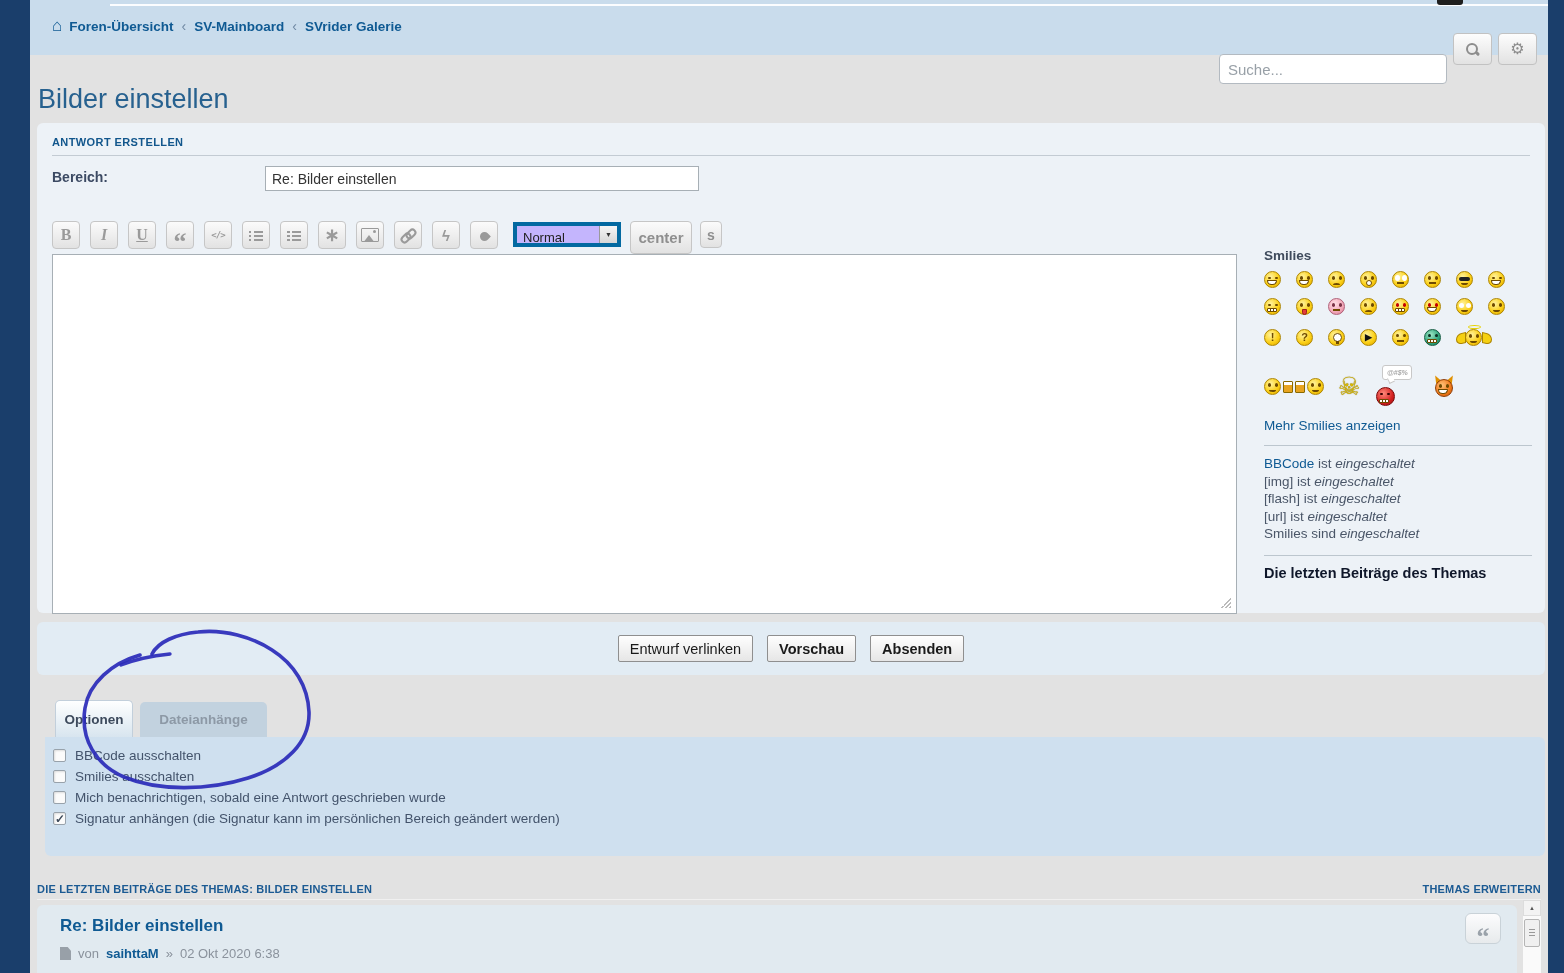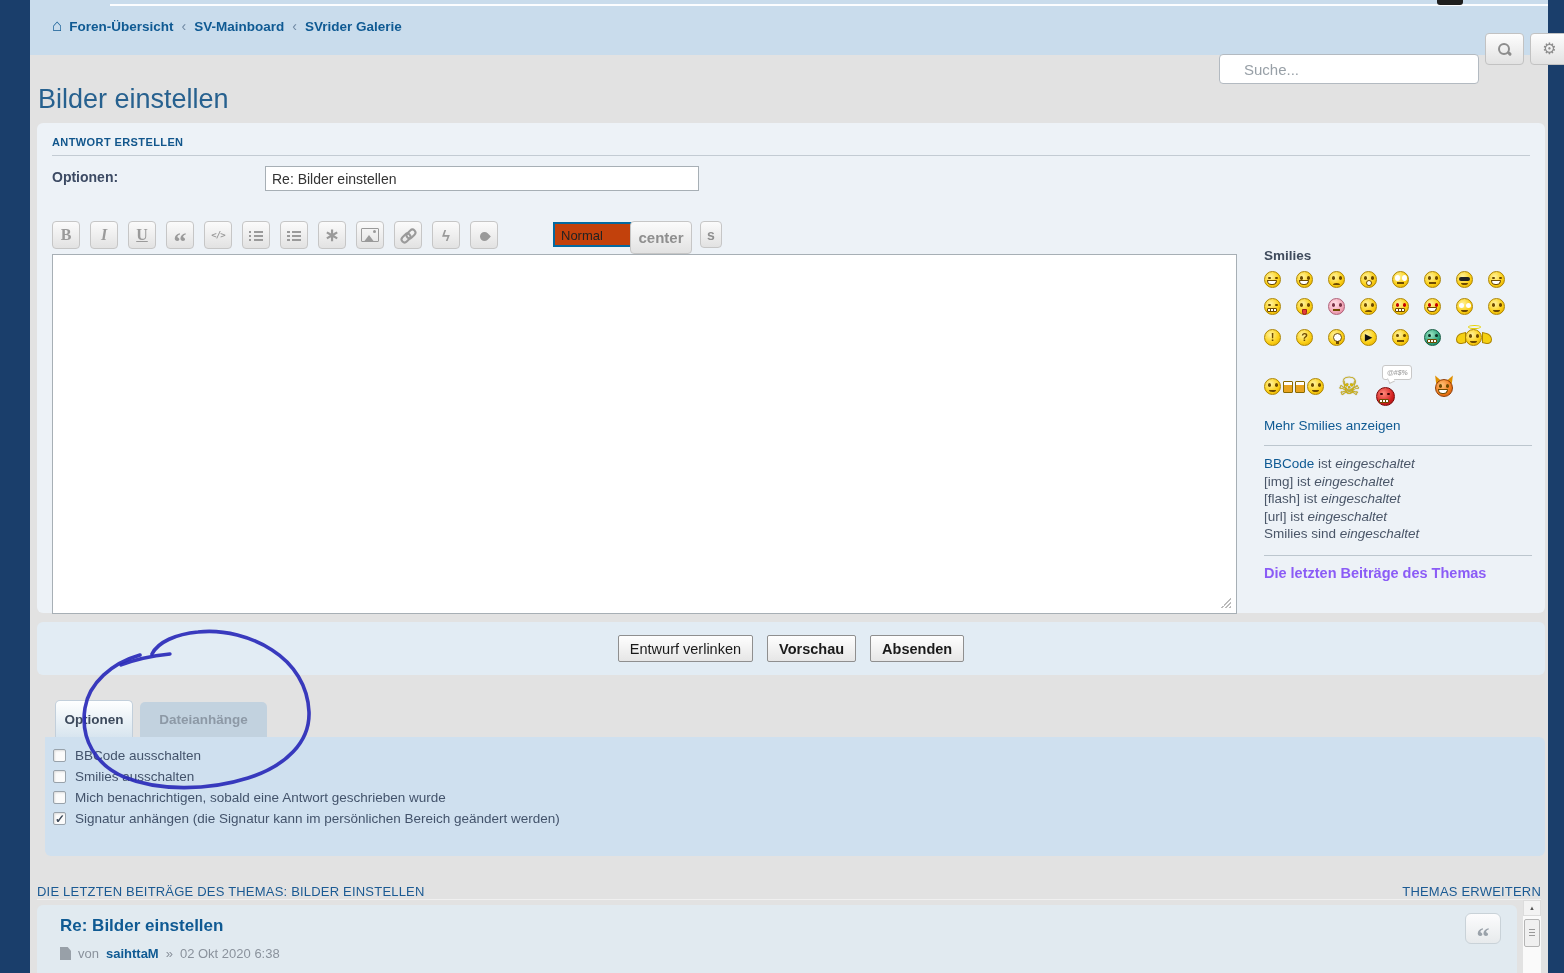--- a/index.html
+++ b/index.html
@@ -14,21 +14,21 @@
   #header-strip{position:absolute;left:30px;top:0;width:1518px;height:55px;background:#c9dcec;}
   #top-divider{position:absolute;left:80px;top:4px;width:1438px;height:2px;background:#fbfdff;}
   #avatar-remnant{position:absolute;left:1407px;top:0;width:26px;height:5px;background:#1e1e1e;border-radius:0 0 3px 3px;}
 
   #crumbs{position:absolute;left:22px;top:18px;display:flex;align-items:center;font-size:13.5px;font-weight:bold;color:#0f5a93;}
   #crumbs .home{font-size:17px;margin-right:7px;color:#0f5a93;line-height:14px;cursor:pointer;}
   #crumbs a{color:#0f5a93;text-decoration:none;cursor:pointer;}
   #crumbs .sep{color:#6f88a3;font-weight:normal;margin:0 8px;font-size:14px;}
 
   #search-box{position:absolute;left:1189px;top:14px;display:flex;align-items:center;}
-  #search-input{width:210px;height:28px;border:1px solid #b3bac1;border-radius:4px;padding:0 24px;font-size:15px;color:#0369a1;background:#fff;outline:none;font-family:"Liberation Sans",sans-serif;margin-top:40px;}
+  #search-input{width:210px;height:28px;border:1px solid #b3bac1;border-radius:4px;padding:0 8px;font-size:15px;color:#0369a1;background:#fff;outline:none;font-family:"Liberation Sans",sans-serif;margin-top:40px;}
   #search-input::placeholder{color:#98a0a7;}
   .hbtn{width:37px;height:30px;margin-left:6px;border:1px solid #c2c2c2;border-radius:4px;background:linear-gradient(#fdfdfd,#e2e2e2);display:flex;align-items:center;justify-content:center;cursor:pointer;}
   .ic-mag{position:relative;width:15px;height:15px;}
   .ic-mag::before{content:"";position:absolute;left:1px;top:1px;width:8px;height:8px;border:2px solid #8d8d8d;border-radius:50%;}
   .ic-mag::after{content:"";position:absolute;left:10px;top:10px;width:5px;height:2.5px;background:#8d8d8d;transform:rotate(45deg);border-radius:2px;}
   .ic-gear{font-size:16px;color:#8d8d8d;line-height:16px;}
 
   
   #page-title{position:absolute;left:38px;top:84px;font-size:27px;color:#27618f;}
 
@@ -56,21 +56,21 @@
   .ic-lines.ordered::before{width:3px;}
   .ic-pic{position:relative;width:16px;height:12px;border:1px solid #9a9a9a;border-radius:1px;overflow:hidden;}
   .ic-pic::before{content:"";position:absolute;left:1px;bottom:-2px;width:0;height:0;border-left:6px solid transparent;border-right:6px solid transparent;border-bottom:8px solid #9a9a9a;}
   .ic-pic::after{content:"";position:absolute;right:2px;top:1px;width:3px;height:3px;border-radius:50%;background:#9a9a9a;}
   .ic-chain{position:relative;width:16px;height:14px;}
   .ic-chain::before,.ic-chain::after{content:"";position:absolute;width:8px;height:4px;border:2px solid #9a9a9a;border-radius:4px;}
   .ic-chain::before{left:0;top:6px;transform:rotate(-45deg);}
   .ic-chain::after{left:5px;top:2px;transform:rotate(-45deg);}
   .ic-drop{width:9px;height:9px;background:#9a9a9a;border-radius:50% 0 50% 50%;transform:rotate(45deg);margin-top:2px;}
 
-  #font-select{position:absolute;left:476px;top:99px;width:108px;height:25px;border:2px solid #0369a1;background:#c2410c;display:flex;cursor:pointer;box-sizing:border-box;margin-left:40px;}
+  #font-select{position:absolute;left:476px;top:99px;width:108px;height:25px;border:4px solid #0369a1;background:#c4b5fd;display:flex;cursor:pointer;box-sizing:border-box;}
   #font-select .val{flex:1;font-size:13px;color:#222;padding:4px 0 0 6px;}
   #font-select .arrow{width:17px;border-left:1px solid #9a9a9a;background:linear-gradient(#f6f6f6,#d7d7d7);display:flex;align-items:center;justify-content:center;font-size:7px;color:#333;}
   #btn-center{position:absolute;left:593px;top:98px;width:62px;height:33px;border:1px solid #c6c6c6;border-radius:4px;background:linear-gradient(#fbfbfb,#e2e2e2);color:#8f8f8f;font-weight:bold;font-size:15px;display:flex;align-items:center;justify-content:center;cursor:pointer;box-sizing:border-box;}
   #btn-strike{position:absolute;left:663px;top:98px;width:22px;height:27px;border:1px solid #c6c6c6;border-radius:4px;background:linear-gradient(#fbfbfb,#e2e2e2);color:#8f8f8f;font-weight:bold;font-size:14px;display:flex;align-items:center;justify-content:center;cursor:pointer;box-sizing:border-box;}
 
   #message-area{position:absolute;left:15px;top:131px;width:1179px;height:354px;border:1px solid #a7afb5;background:#fff;resize:none;outline:none;font-family:"Liberation Sans",sans-serif;}
   #resize-grip{position:absolute;left:1184px;top:475px;width:10px;height:10px;background:
     linear-gradient(135deg,transparent 0 50%,#bbb 50% 56%,transparent 56% 70%,#bbb 70% 76%,transparent 76% 90%,#bbb 90% 96%,transparent 96%);}
 
   
@@ -126,39 +126,39 @@
   .sm-devil .horn{position:absolute;top:0;width:0;height:0;border-left:3px solid transparent;border-right:3px solid transparent;border-bottom:8px solid #e09000;}
   .sm-devil .hl{left:4px;transform:rotate(-28deg);}
   .sm-devil .hr{right:4px;transform:rotate(28deg);}
   .sm-devil .face{position:absolute;left:5px;top:4px;width:18px;height:18px;}
 
   #more-smilies{margin-top:6px;font-size:13.5px;color:#0f5a93;cursor:pointer;}
   .side-rule{border:0;border-top:1px solid #bcc6ce;margin:12px 0 9px;}
   .bb-line{font-size:13.5px;color:#4a5668;line-height:17.5px;}
   .bb-line .lnk{color:#0f5a93;cursor:pointer;}
   .bb-line em{font-style:italic;}
-  #review-link{margin-top:6px;font-size:14.5px;font-weight:bold;color:#8b5cf6;cursor:pointer;}
+  #review-link{margin-top:6px;font-size:14.5px;font-weight:bold;color:#0f172a;cursor:pointer;}
 
   
   #actions-bar{position:absolute;left:37px;top:622px;width:1508px;height:53px;background:#e2ecf4;border-radius:6px;display:flex;align-items:center;justify-content:center;gap:14px;}
   .act-btn{height:27px;padding:0 11px;border:1px solid #8f8f8f;border-radius:2px;background:linear-gradient(#fefefe,#e6e6e6);font-size:14.5px;color:#1a1a1a;display:flex;align-items:center;cursor:pointer;font-family:"Liberation Sans",sans-serif;}
   .act-btn.b{font-weight:bold;}
 
   
   .tab{position:absolute;display:flex;align-items:center;justify-content:center;font-size:13.5px;font-weight:bold;cursor:pointer;border-radius:5px 5px 0 0;}
   #tab-0{left:55px;top:700px;width:78px;height:37px;background:linear-gradient(#feffff,#d8e5ef);border:1px solid #c2cfdb;border-bottom:none;color:#3d4a5c;z-index:5;box-sizing:border-box;}
   #tab-1{left:140px;top:702px;width:127px;height:35px;background:#c2d2df;color:#8d99a6;z-index:3;}
   #options-panel{position:absolute;left:45px;top:737px;width:1500px;height:119px;background:#cfe0ef;border-radius:0 6px 6px 6px;z-index:4;}
   #cb-list{padding:8px 0 0 8px;}
   .optrow{display:flex;align-items:flex-start;line-height:21px;font-size:13.5px;color:#43536b;}
   .cb{flex:0 0 auto;width:13px;height:13px;margin:4px 9px 0 0;background:#fbfbfb;border:1px solid #98a2ab;border-radius:2px;box-shadow:inset 1px 1px 2px rgba(0,0,0,.12);position:relative;cursor:pointer;box-sizing:border-box;}
   .cb.checked::after{content:"✓";position:absolute;left:1px;top:-4px;font-size:12px;font-weight:bold;color:#3d4a5a;}
 
   
-  #topic-header{position:absolute;left:37px;top:879px;width:1504px;height:20px;display:flex;justify-content:space-between;align-items:flex-end;font-size:13px;font-weight:normal;color:#1b5a93;letter-spacing:.2px;border-bottom:1px solid #f0f0f0;}
+  #topic-header{position:absolute;left:37px;top:879px;width:1504px;height:20px;display:flex;justify-content:space-between;align-items:center;font-size:11px;font-weight:bold;color:#1b5a93;letter-spacing:.2px;border-bottom:1px solid #f0f0f0;}
   #expand-link{cursor:pointer;color:#1b5a93;}
   #post-panel{position:absolute;left:37px;top:905px;width:1480px;height:68px;background:#e1eaf0;border-radius:6px 6px 0 0;}
   #post-title{position:absolute;left:23px;top:11px;font-size:17px;font-weight:bold;color:#0f5a93;cursor:pointer;}
   #post-byline{position:absolute;left:23px;top:41px;display:flex;align-items:center;gap:7px;font-size:13px;color:#8a929c;}
   .ic-doc{width:11px;height:13px;background:#98a0a8;clip-path:polygon(0 0,70% 0,100% 28%,100% 100%,0 100%);}
   #post-author{font-weight:bold;color:#0f5a93;cursor:pointer;}
   #quote-btn{position:absolute;right:16px;top:8px;width:34px;height:29px;border:1px solid #c9d2d8;border-radius:6px;background:linear-gradient(#fcfcfd,#e7eaec);display:flex;align-items:center;justify-content:center;cursor:pointer;}
   #quote-btn span{font-family:"Liberation Serif",serif;font-size:26px;line-height:4px;margin-top:16px;color:#9aa2aa;font-weight:bold;}
 
   
@@ -197,21 +197,21 @@
         <span class="ic-gear">⚙</span>
       </div>
     </div>
   </div>
 
   <div id="page-title">Bilder einstellen</div>
 
   <div id="main-panel">
     <div id="panel-head">ANTWORT ERSTELLEN</div>
     <div id="panel-rule"></div>
-    <div id="subject-label">Optionen:</div>
+    <div id="subject-label">Bereich:</div>
     <input id="subject-input" value="Re: Bilder einstellen" style="">
     <div id="toolbar">
         <div class="tb bold">
           <span>B</span>
         </div>
         <div class="tb italic">
           <span>I</span>
         </div>
         <div class="tb underline">
           <span>U</span>

